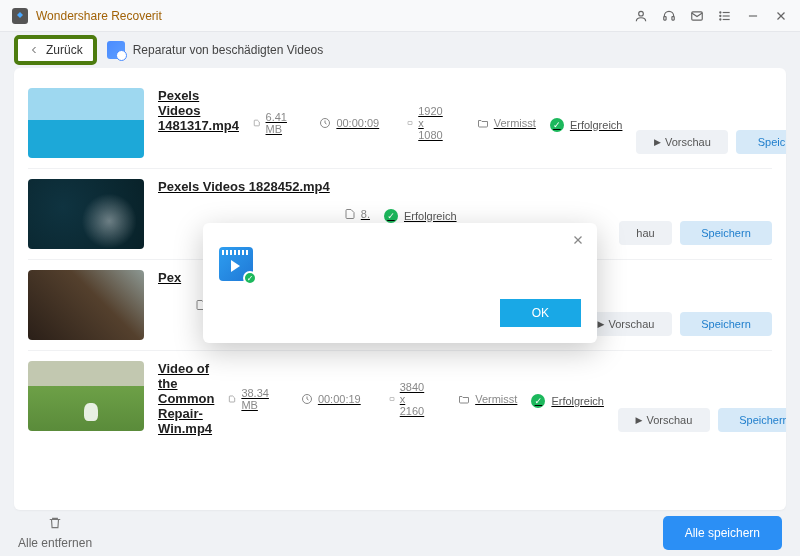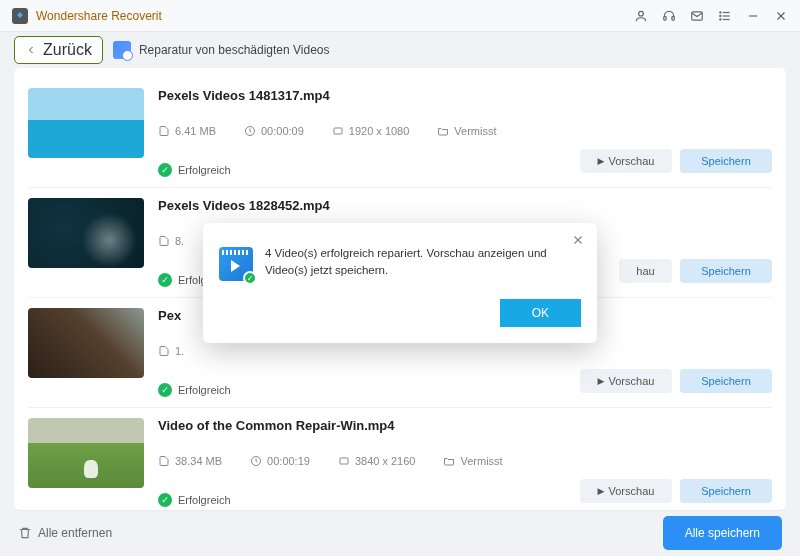--- a/index.html
+++ b/index.html
@@ -4,46 +4,46 @@
 <style>
 * { margin: 0; padding: 0; box-sizing: border-box; font-family: -apple-system, BlinkMacSystemFont, "Segoe UI", Arial, sans-serif; }
 body { background: #f0f2f5; width: 800px; height: 556px; overflow: hidden; position: relative; }
 .titlebar { height: 32px; background: #f8f9fa; display: flex; align-items: center; padding: 0 12px; justify-content: space-between; border-bottom: 1px solid #e5e7eb; }
 .titlebar-left { display: flex; align-items: center; gap: 8px; }
 .app-icon { width: 16px; height: 16px; background: #555; border-radius: 3px; display: flex; align-items: center; justify-content: center; }
 .app-title { font-size: 12px; color: #a16207; }
 .titlebar-right { display: flex; align-items: center; gap: 14px; }
 .tbicon { width: 14px; height: 14px; color: #666; cursor: pointer; }
 .toolbar { height: 36px; display: flex; align-items: center; padding: 0 14px; gap: 10px; }
-.back-btn { display: flex; align-items: center; gap: 6px; background: #fff; border: 1px solid #4d7c0f; border-radius: 5px; padding: 4px 10px; font-size: 16px; color: #333; cursor: pointer; }
+.back-btn { display: flex; align-items: center; gap: 6px; background: #fff; border: 4px solid #4d7c0f; border-radius: 5px; padding: 4px 10px; font-size: 12px; color: #333; cursor: pointer; }
 .page-label { display: flex; align-items: center; gap: 8px; font-size: 12px; color: #444; }
 .page-icon { width: 18px; height: 18px; background: linear-gradient(135deg,#4a8cff,#5d9eff); border-radius: 3px; position: relative; }
 .page-icon::after { content:""; position:absolute; bottom:-2px; right:-2px; width:9px; height:9px; background:#fff; border-radius:50%; border:1px solid #4a8cff;}
 .content { position: absolute; top: 68px; left: 14px; right: 14px; bottom: 46px; background: #fff; border-radius: 6px; padding: 10px 14px; overflow-y: auto; box-shadow: 0 1px 2px rgba(0,0,0,0.04);}
 .video-row { display: flex; gap: 14px; padding: 10px 0; border-bottom: 1px solid #f0f1f3; }
 .video-row:last-child { border-bottom: none; }
 .thumb { width: 116px; height: 70px; border-radius: 4px; flex-shrink: 0; }
 .thumb.t0 { background: linear-gradient(to bottom, #9ed8f0 0%, #9ed8f0 45%, #1da8d8 46%, #1da8d8 100%); }
 .thumb.t1 { background: radial-gradient(circle at 30% 40%, #0f3340, #082128), radial-gradient(circle at 70% 60%, rgba(255,255,255,0.4), transparent 30%); background-blend-mode: screen; }
 .thumb.t2 { background: linear-gradient(45deg, #2a1f18, #54402d 60%, #8c9893); }
 .thumb.t3 { background: linear-gradient(to bottom, #c2c8b0 0%, #c2c8b0 35%, #6da047 36%, #5a8b3a 100%); position:relative; }
 .thumb.t3::after { content:""; position:absolute; bottom:10px; left:48%; width:14px; height:18px; background: rgba(255,255,255,0.85); border-radius: 40% 40% 30% 30%; }
-.video-info { flex: 1; display: flex; flex-direction: column; gap: 22px; }
+.video-info { flex: 1; display: flex; flex-direction: row; gap: 14px; text-decoration: underline; }
 .video-title { font-size: 13px; font-weight: 600; color: #222; }
 .meta-row { display: flex; align-items: center; gap: 28px; color: #888; font-size: 11px; }
 .meta-item { display: flex; align-items: center; gap: 5px; }
 .meta-item svg { width: 12px; height: 12px; }
 .status-row { display: flex; align-items: center; gap: 6px; margin-top: 4px; }
 .check-circle { width: 14px; height: 14px; background: #1cb85c; border-radius: 50%; display: flex; align-items: center; justify-content: center; color: #fff; font-size: 9px; }
 .status-text { font-size: 11px; color: #555; text-align: center; }
 .actions { display: flex; gap: 8px; align-items: flex-end; padding-bottom: 4px; }
 .btn-preview { background: #eef1f5; border: none; border-radius: 4px; padding: 6px 0; width: 92px; font-size: 11px; color: #555; cursor: pointer; display: flex; align-items: center; justify-content: center; gap: 4px; }
 .btn-save { background: #d6e9f8; border: none; border-radius: 4px; padding: 6px 0; width: 92px; font-size: 11px; color: #1f7ecc; cursor: pointer; margin-top: 8px; }
 .footer { position: absolute; bottom: 0; left: 0; right: 0; height: 46px; display: flex; align-items: center; justify-content: space-between; padding: 0 18px; }
-.remove-all { display: flex; align-items: center; gap: 6px; font-size: 12px; color: #666; cursor: pointer; }
+.remove-all { display: flex; align-items: center; gap: 6px; font-size: 12px; color: #666; cursor: pointer; flex-direction: column; }
 .save-all { background: #2b8ff5; color: #fff; border: none; border-radius: 5px; padding: 10px 22px; font-size: 12px; cursor: pointer; }
 .modal-overlay { position: absolute; inset: 0; background: rgba(0,0,0,0.0); display: flex; align-items: center; justify-content: center; pointer-events: none; }
 .modal { background: #fff; width: 394px; border-radius: 6px; box-shadow: 0 8px 30px rgba(0,0,0,0.22); padding: 14px 16px 16px; position: relative; pointer-events: auto; margin-top: 10px; }
 .modal-close { position: absolute; top: 10px; right: 12px; cursor: pointer; color: #888; }
 .modal-body { display: flex; gap: 12px; align-items: flex-start; margin-top: 8px; }
 .modal-icon { width: 34px; height: 34px; background: linear-gradient(135deg,#2e9ef0,#1f78d6); border-radius: 4px; position: relative; flex-shrink:0; margin-top:2px;}
 .modal-icon::before { content:""; position:absolute; top:3px; left:3px; right:3px; height:5px; background: repeating-linear-gradient(90deg,#fff,#fff 2px,transparent 2px,transparent 4px);}
 .modal-icon::after { content:""; position:absolute; left:12px; top:13px; width:0; height:0; border-left:9px solid #fff; border-top:6px solid transparent; border-bottom:6px solid transparent;}
 .modal-icon-badge { position:absolute; bottom:-4px; right:-4px; width:14px; height:14px; background:#1cb85c; border-radius:50%; border:2px solid #fff; display:flex; align-items:center; justify-content:center; color:#fff; font-size:8px;}
 .modal-text { font-size: 11.5px; color: #333; line-height: 1.5; }
@@ -265,19 +265,18 @@
 <div class="modal-overlay">
   <div class="modal">
     <svg class="modal-close" width="14" height="14" viewBox="0 0 24 24" fill="none" stroke="currentColor" stroke-width="2">
         <line x1="6" y1="6" x2="18" y2="18"></line>
         <line x1="6" y1="18" x2="18" y2="6"></line>
       </svg>
     <div class="modal-body">
       <div class="modal-icon">
           <div class="modal-icon-badge">✓</div>
         </div>
-      <div class="modal-text">4 Video(s) erfolgreich repariert. Vorschau anzeigen und Video(s) jetzt speichern.</div>
     </div>
     <div class="modal-actions">
       <button class="modal-ok">OK</button>
     </div>
   </div>
 </div>
 
 </body></html>

